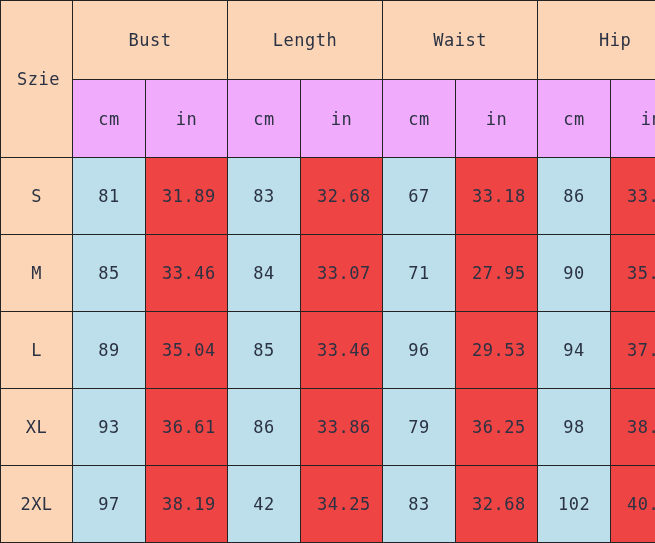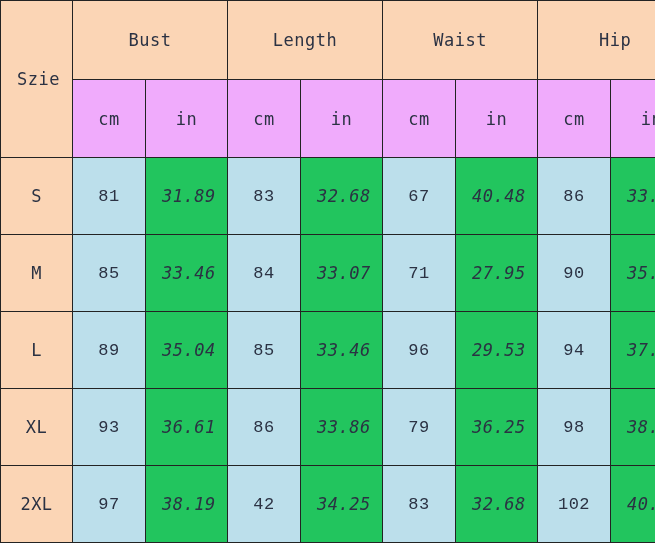--- a/index.html
+++ b/index.html
@@ -51,25 +51,23 @@
     color: #2b3243;
   }
 
   
   .size-cell {
     background: #fbd5b5;
     font-size: 18px;
   }
   .cm-cell {
     background: #bcdfeb;
-    font-family: Liberation Mono, monospace;
   }
   .in-cell {
-    background: #22c55e;
-    font-style: italic;
+    background: #ef4444;
   }
 
   
   col.c-size { width: 72px; }
   col.c-cm   { width: 73px; }
   col.c-in   { width: 82px; }
 
   
   tr.r-group  { height: 79px; }
   tr.r-unit   { height: 78px; }
@@ -112,21 +110,21 @@
   </thead>
 
   <tbody>
     <tr class="r-data">
       <td class="size-cell">S</td>
       <td class="cm-cell">81</td>
       <td class="in-cell">31.89</td>
       <td class="cm-cell">83</td>
       <td class="in-cell">32.68</td>
       <td class="cm-cell">67</td>
-      <td class="in-cell">40.48</td>
+      <td class="in-cell">33.18</td>
       <td class="cm-cell">86</td>
       <td class="in-cell">33.86</td>
     </tr>
     <tr class="r-data">
       <td class="size-cell">M</td>
       <td class="cm-cell">85</td>
       <td class="in-cell">33.46</td>
       <td class="cm-cell">84</td>
       <td class="in-cell">33.07</td>
       <td class="cm-cell">71</td>

